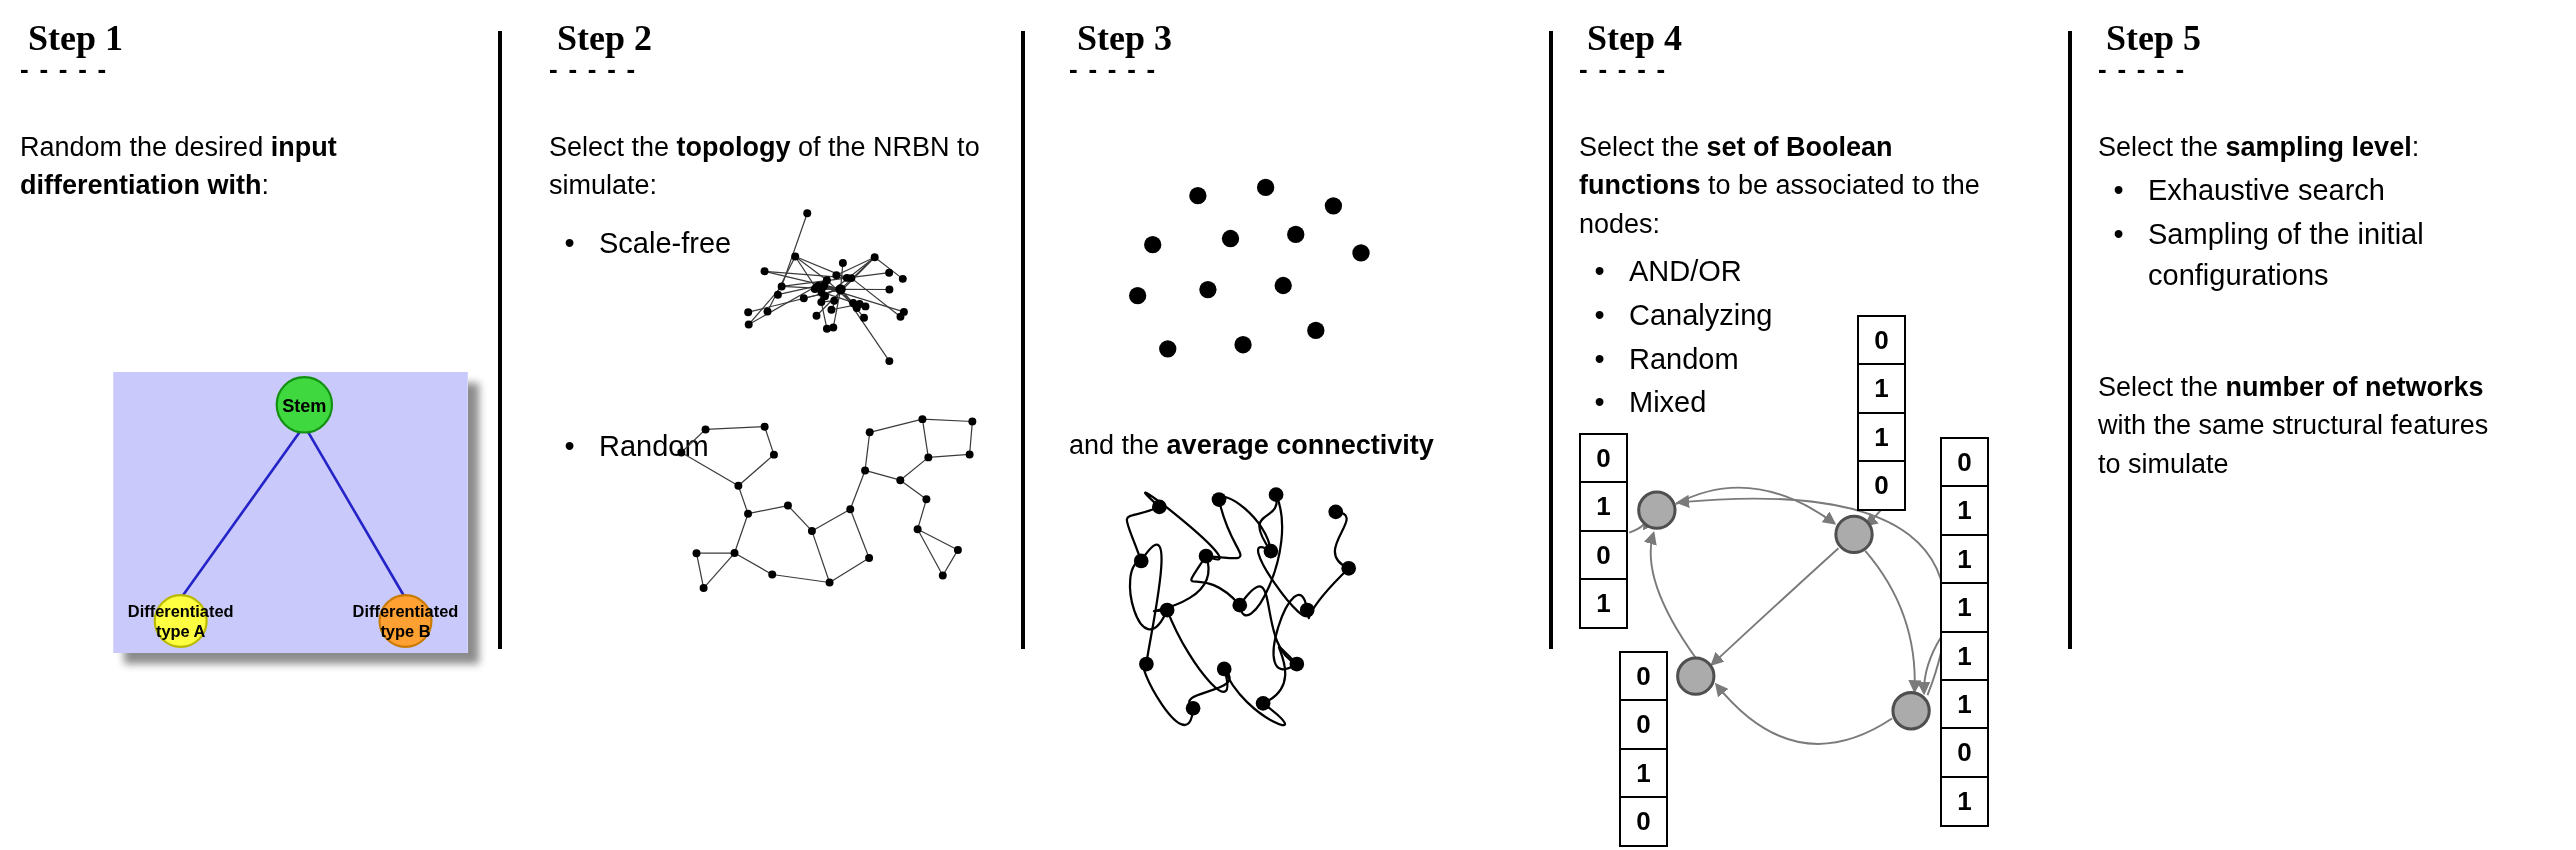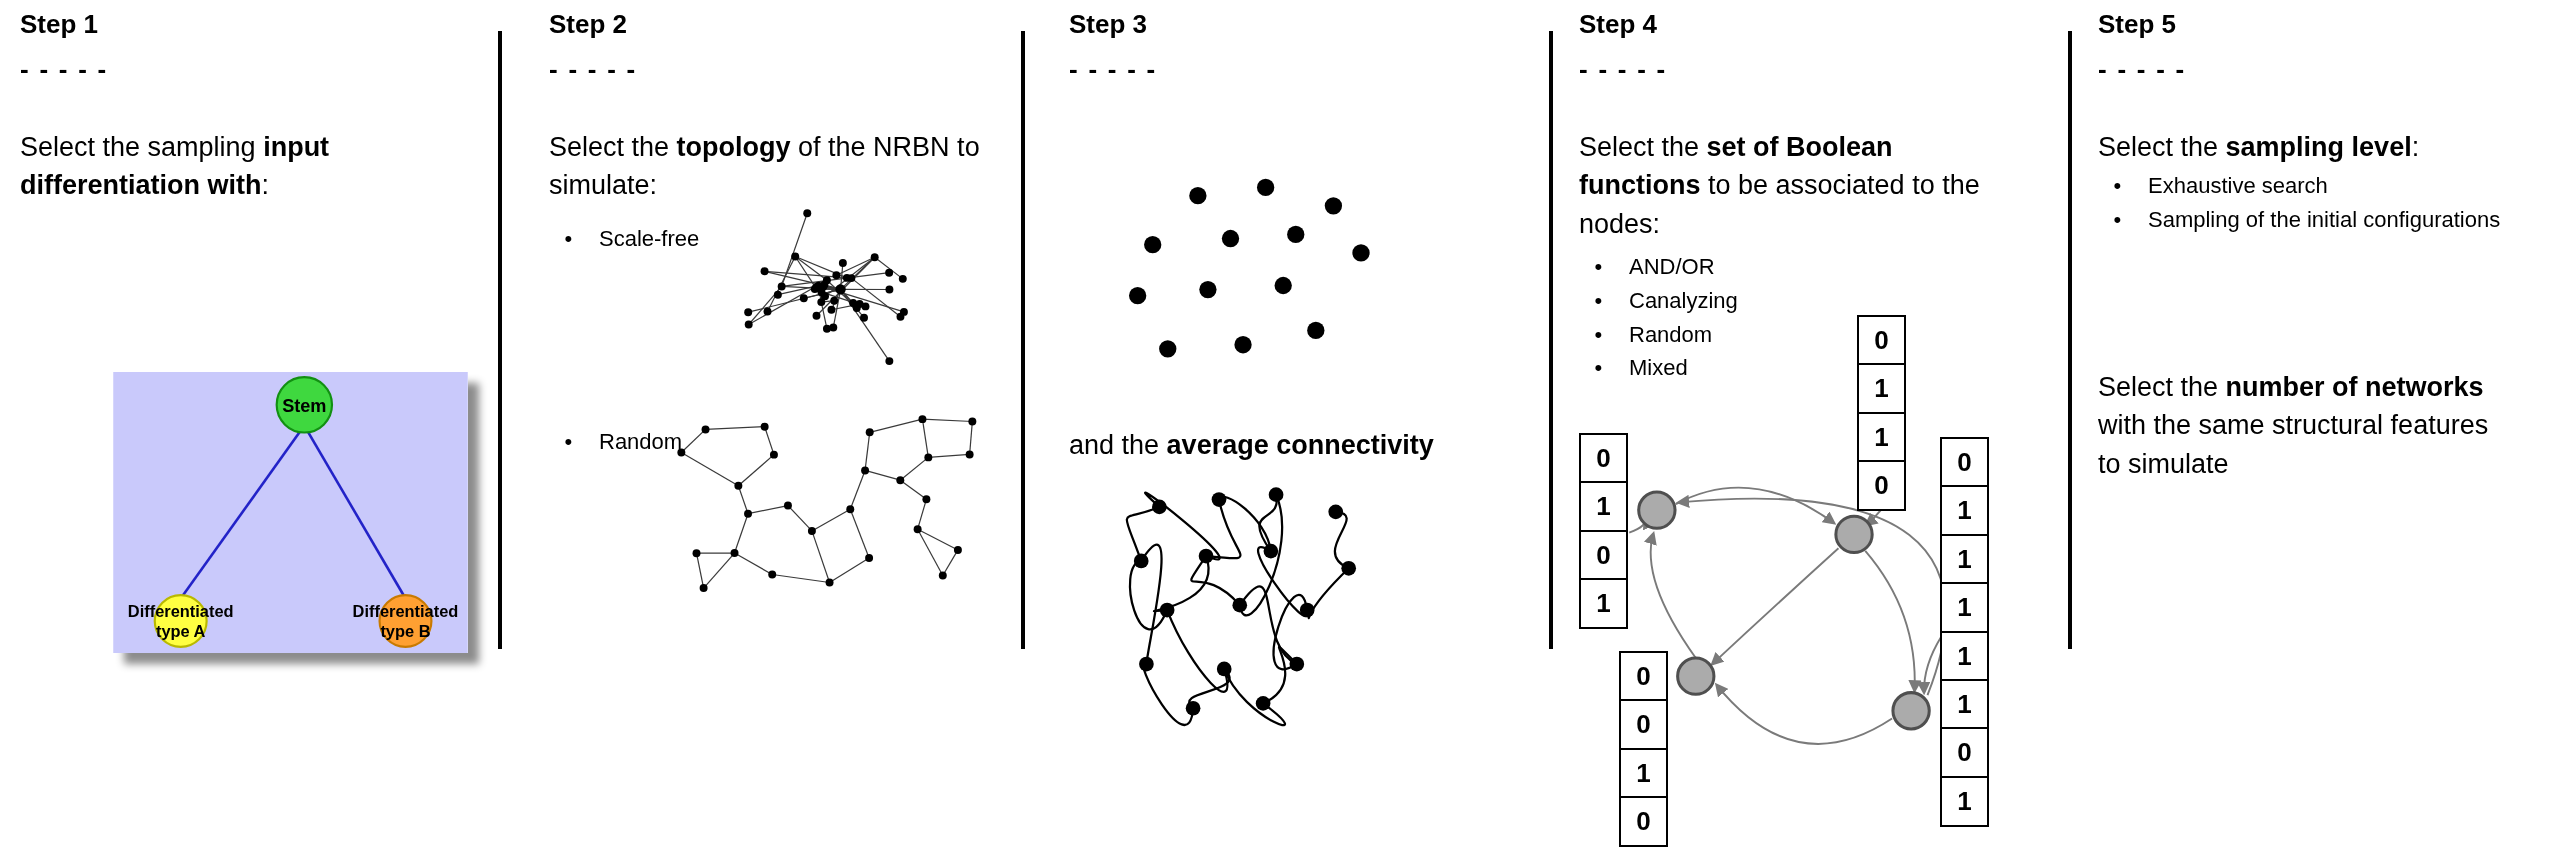--- a/index.html
+++ b/index.html
@@ -7,24 +7,24 @@
     width:2576px;height:851px;background:#ffffff;color:#000;
     font-family:"Liberation Sans",sans-serif;position:relative;overflow:hidden;
   }
   .divider{position:absolute;top:31px;width:3.5px;height:618px;background:#000;}
   .col{position:absolute;top:0;height:851px;}
   #col1{left:20px;width:472px;}
   #col2{left:549px;width:463px;}
   #col3{left:1069px;width:472px;}
   #col4{left:1579px;width:480px;}
   #col5{left:2098px;width:478px;}
-  .step-title{position:absolute;top:8.7px;left:0;margin:0;font-size:26px;font-weight:bold;}
+  .step-title{position:absolute;top:8.7px;left:0;margin:8px;font-size:36px;font-weight:bold;font-family:Liberation Serif, serif;}
   .step-dashes{position:absolute;top:54px;left:0;font-size:26px;font-weight:bold;word-spacing:3.5px;}
   .step-intro{position:absolute;left:0;margin:0;font-size:27px;line-height:1.42;}
-  .bullets{position:absolute;left:0;margin:0;padding:0;list-style:none;font-size:22px;line-height:1.42;}
+  .bullets{position:absolute;left:0;margin:0;padding:0;list-style:none;font-size:29px;line-height:1.42;}
   .bullets li{position:relative;padding-left:50px;margin-bottom:2.6px;}
   .bullets li::before{content:"\2022";position:absolute;left:15.6px;}
   .tree-figure{position:absolute;left:57px;top:372px;width:355px;height:281px;
     box-shadow:11.2px 11.2px 7.8px rgba(0,0,0,0.45);margin-left:36px;}
   .illu{position:absolute;}
   .ttable{position:absolute;display:flex;flex-direction:column;}
   .tcell{width:45px;height:47px;border:2.6px solid #000;background:#fff;
     display:flex;align-items:center;justify-content:center;
     font-size:26px;font-weight:600;}
   .tcell + .tcell{margin-top:-2.6px;}
@@ -33,21 +33,21 @@
 <body>
 
 <div class="divider" style="left:498px"></div>
 <div class="divider" style="left:1021px"></div>
 <div class="divider" style="left:1549px"></div>
 <div class="divider" style="left:2068px"></div>
 
 <section class="col" id="col1">
   <h2 class="step-title">Step 1</h2>
   <div class="step-dashes">- - - - -</div>
-  <p class="step-intro" style="top:128px;width:407px"><span>Select the sampling </span><span style="font-weight: bold;">input differentiation with</span><span>:</span></p>
+  <p class="step-intro" style="top:128px;width:407px"><span>Random the desired </span><span style="font-weight: bold;">input differentiation with</span><span>:</span></p>
   <div class="tree-figure">
     <svg width="355" height="281" viewBox="0 0 410 325">
       <rect x="0" y="0" width="410" height="325" fill="#c9c9fb"></rect>
       <line x1="221" y1="62" x2="78" y2="262" stroke-width="3" stroke="#2323c8"></line>
       <line x1="221" y1="62" x2="338" y2="262" stroke-width="3" stroke="#2323c8"></line>
       <circle cx="221" cy="38" r="32" stroke-width="2.5" stroke="#129012" fill="#3fd83f"></circle>
       <circle cx="78" cy="288" r="30" stroke-width="2.5" stroke="#b9b900" fill="#ffff42"></circle>
       <circle cx="338" cy="288" r="30" stroke-width="2.5" stroke="#c97a00" fill="#ffa032"></circle>
       <text x="221" y="46" text-anchor="middle" font-size="21" font-weight="bold">Stem</text>
       <text x="78" y="283" text-anchor="middle" font-size="19" font-weight="bold">Differentiated</text>

